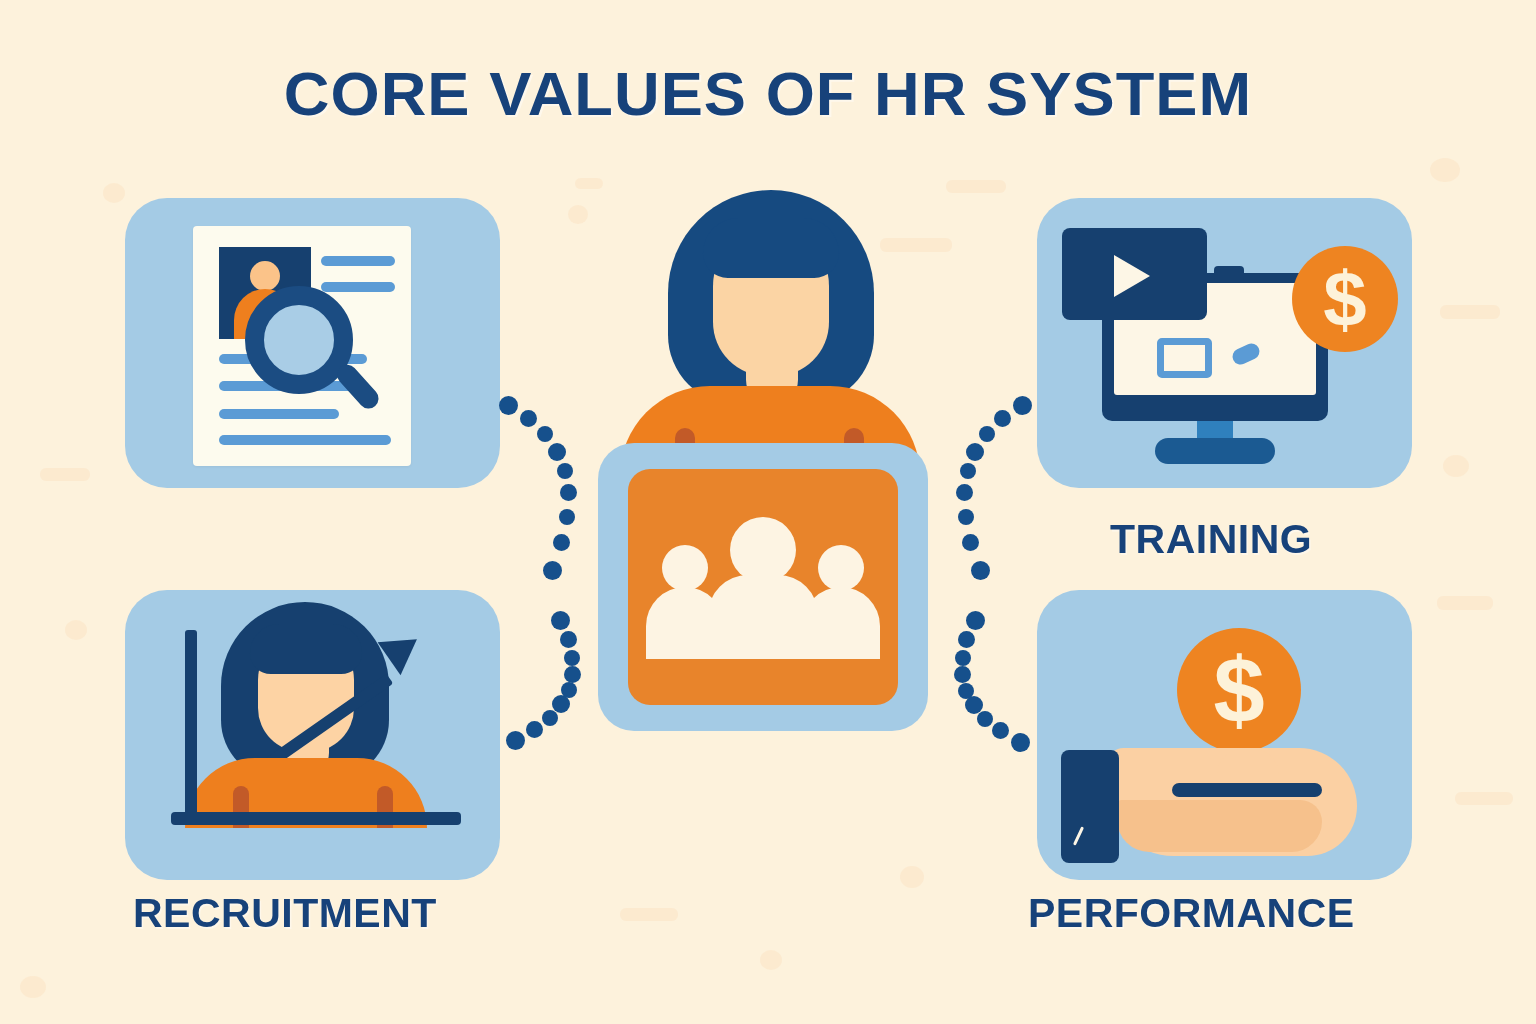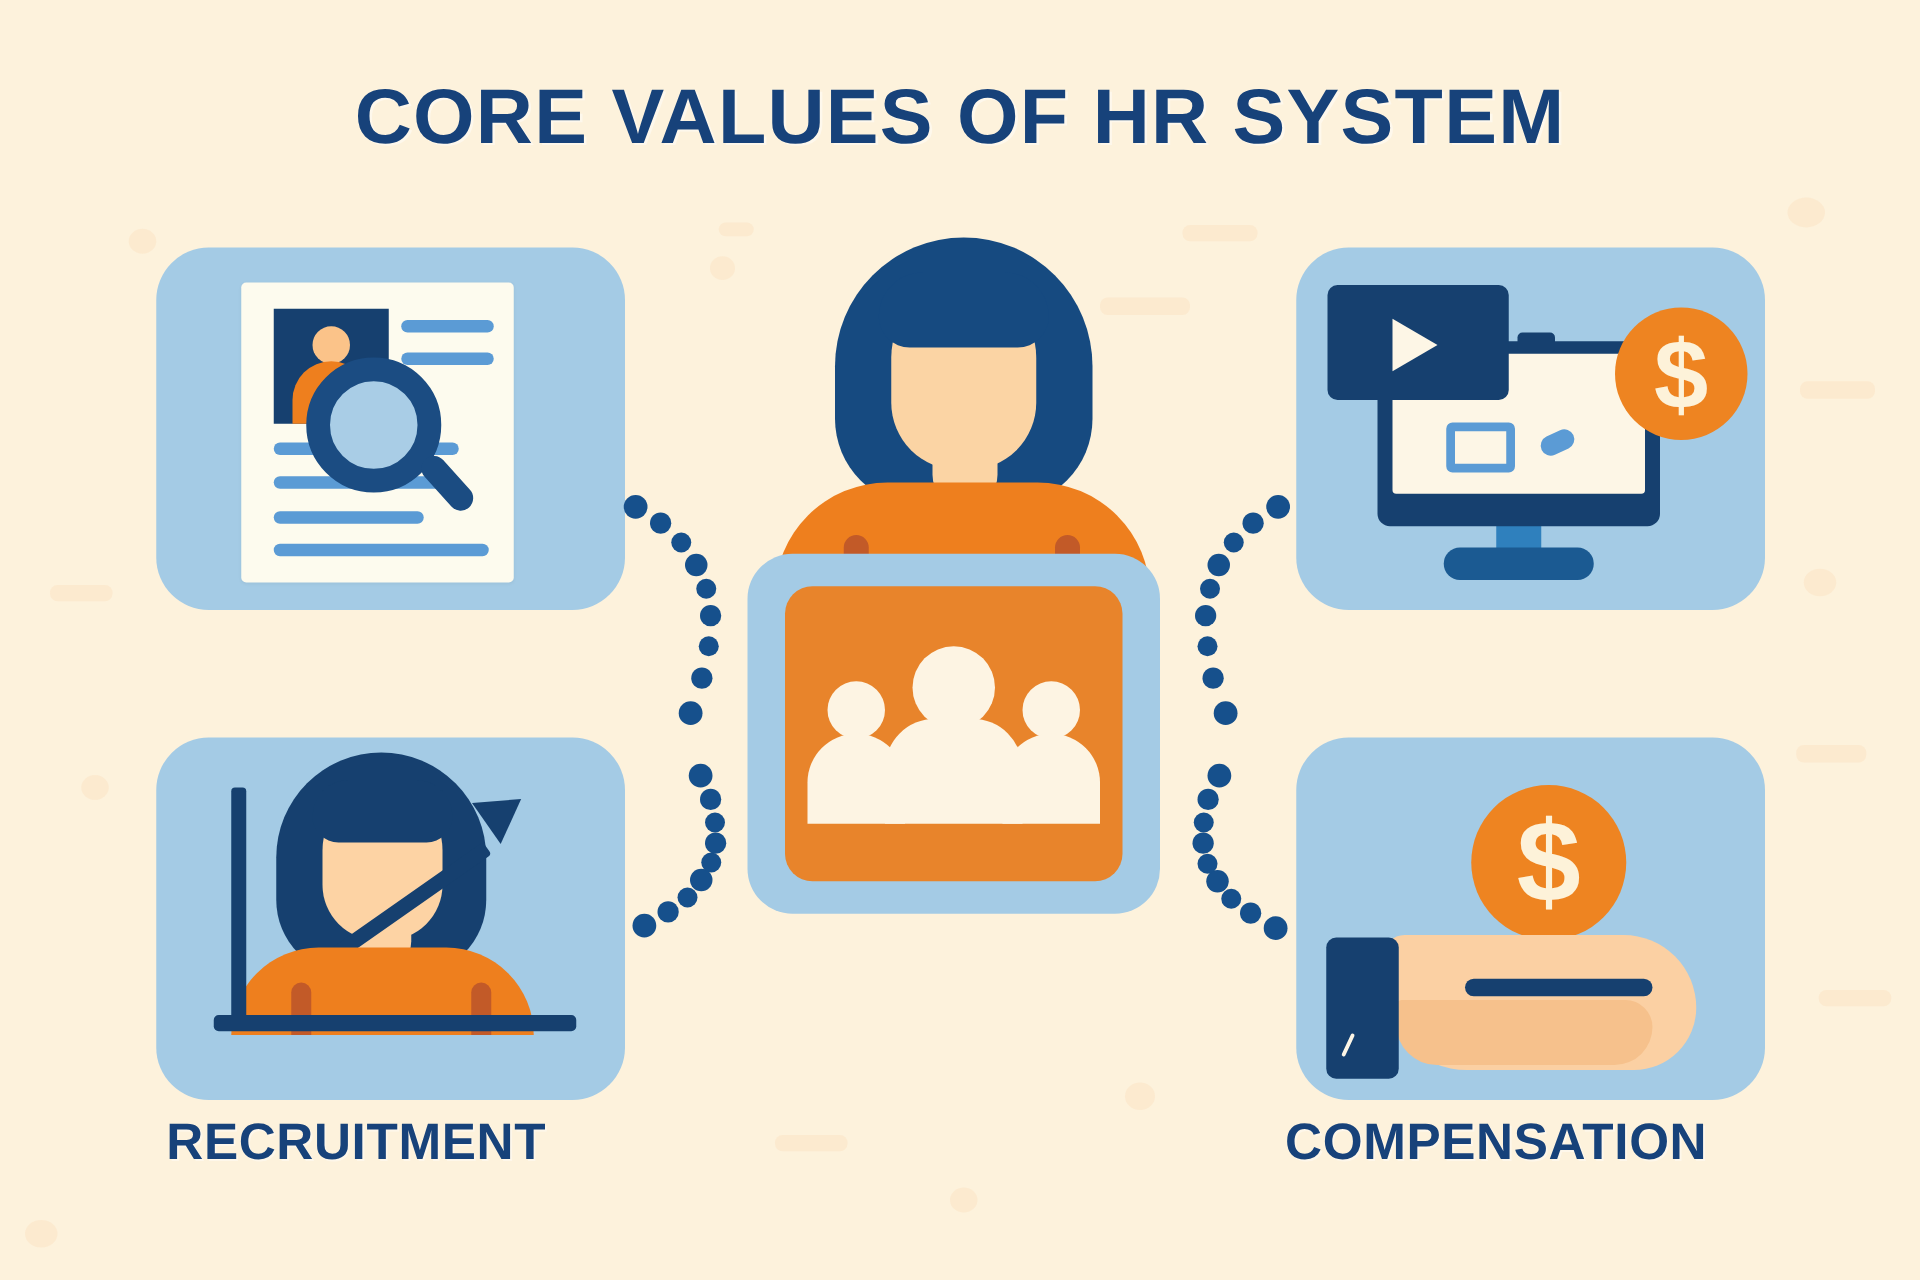--- a/index.html
+++ b/index.html
@@ -186,20 +186,21 @@
       </div>
       <div class="ui-rect"></div>
       <div class="ui-blob"></div>
       <div class="mon-tab"></div>
       <div class="video-panel">
         <div class="play-tri"></div>
       </div>
       <div class="coin" id="coin-training">$</div>
     </div>
   </div>
+  <div class="card-label" id="label-training">TRAINING</div>
 
   <div class="card" id="card-performance">
     <div class="icon-wrap">
       <div class="pf-hair"></div>
       <div class="pf-face"></div>
       <div class="pf-fringe"></div>
       <div class="pf-neck"></div>
       <div class="arrow-line"></div>
       <div class="arrow-head"></div>
       <div class="pf-body"></div>
@@ -215,21 +216,21 @@
     <div class="icon-wrap">
       <div class="coin" id="coin-compensation">$</div>
       <div class="palm"></div>
       <div class="palm-shade"></div>
       <div class="thumb"></div>
       <div class="finger-line"></div>
       <div class="cuff"></div>
       <div class="cuff-tick"></div>
     </div>
   </div>
-  <div class="card-label" id="label-compensation">COMPENSATION</div>
+  <div class="card-label" id="label-compensation">PERFORMANCE</div>
 
   <div id="center-person">
     <div class="cw-hair"></div>
     <div class="cw-face"></div>
     <div class="cw-fringe"></div>
     <div class="cw-neck"></div>
     <div class="cw-body"></div>
     <div class="cw-armL"></div>
     <div class="cw-armR"></div>
   </div>

